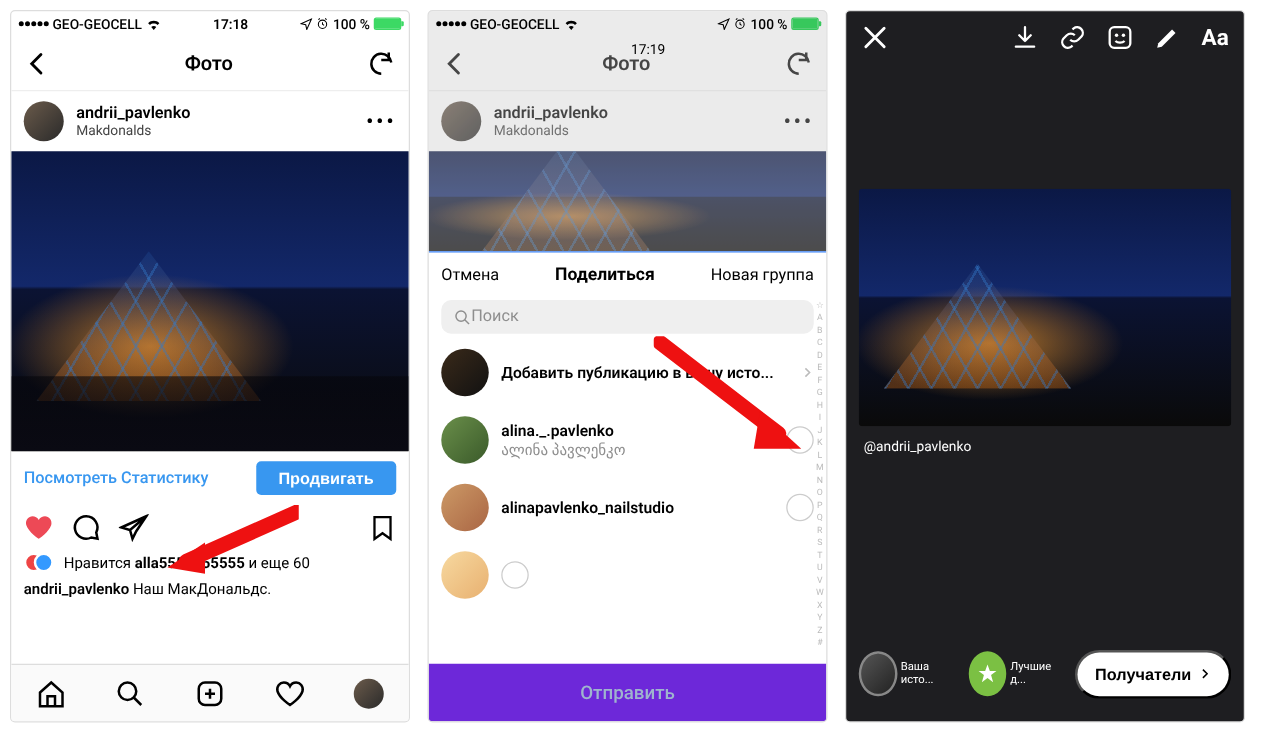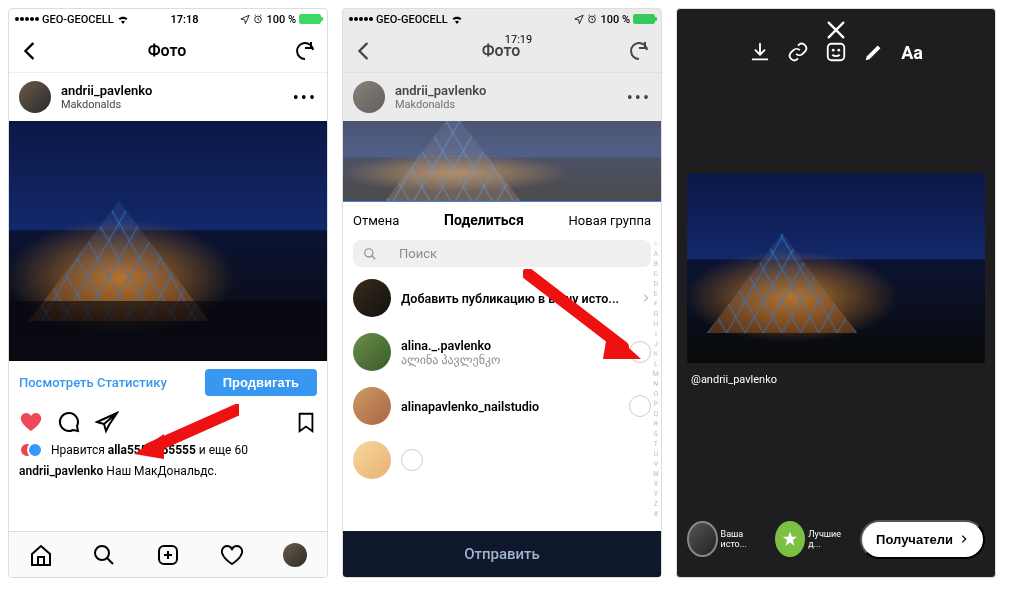--- a/index.html
+++ b/index.html
@@ -102,35 +102,35 @@
   .dim{position:absolute;inset:0;background:rgba(0,0,0,.08);}
   .sheet{
     position:absolute;left:0;right:0;bottom:0;top:192px;
     background:#fff;border-top:1px solid #3b82f6;
     display:flex;flex-direction:column;
   }
   .sheet-header{display:flex;justify-content:space-between;align-items:center;padding:10px 10px 8px;font-size:13px;}
   .sheet-header .mid{font-weight:700;font-size:14px;}
   .search{
     margin:4px 10px;background:#efefef;border-radius:8px;
-    display:flex;align-items:center;padding:6px 10px;gap:22px;font-size:13px;color:#8e8e8e;
+    display:flex;align-items:center;padding:6px 10px;gap:0;font-size:13px;color:#8e8e8e;
   }
   .contact-list{flex:1;overflow:hidden;}
   .contact{display:flex;align-items:center;gap:10px;padding:8px 10px;}
   .contact .cavatar{width:38px;height:38px;border-radius:50%;flex-shrink:0;}
   .contact .ctext{flex:1;font-size:12px;}
   .contact .ctext .cname{font-weight:600;font-size:12.5px;}
   .contact .ctext .csub{color:#8e8e8e;}
   .radio{width:22px;height:22px;border:1.5px solid #ccc;border-radius:50%;}
   .alpha{position:absolute;right:2px;top:230px;font-size:7px;color:#bbb;line-height:10px;text-align:center;}
-  .sendbar{height:46px;background:#0f172a;color:#fff;display:flex;align-items:center;justify-content:center;font-size:15px;font-weight:500;}
+  .sendbar{height:46px;background:#6d28d9;color:#fff;display:flex;align-items:center;justify-content:center;font-size:15px;font-weight:500;}
 
   
   .phone.dark{background:#1e1e21;}
-  .story-top{display:flex;align-items:center;justify-content:space-between;padding:10px 12px;flex-direction:column;}
+  .story-top{display:flex;align-items:center;justify-content:space-between;padding:10px 12px;}
   .story-top .tools{display:flex;gap:16px;align-items:center;}
   .story-img{
     margin:100px 10px 0;height:190px;border-radius:3px;overflow:hidden;
     background:
       radial-gradient(ellipse 60% 40% at 35% 65%, rgba(255,160,40,.7), transparent 60%),
       linear-gradient(180deg, #0b1845 0%, #13286a 45%, #0b1333 46%, #0a0a0a 100%);
     position:relative;
   }
   .story-img .struct{
     position:absolute; left:20px; bottom:30px; width:150px; height:100px;

